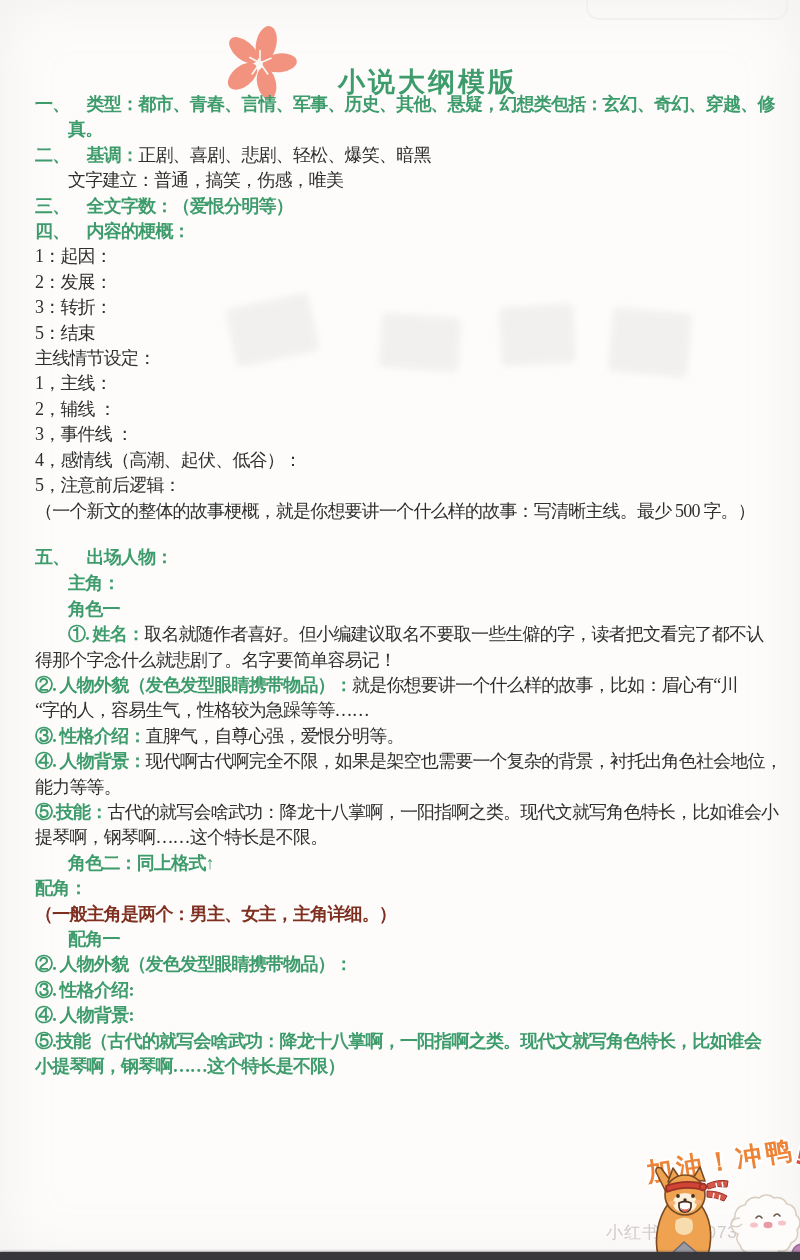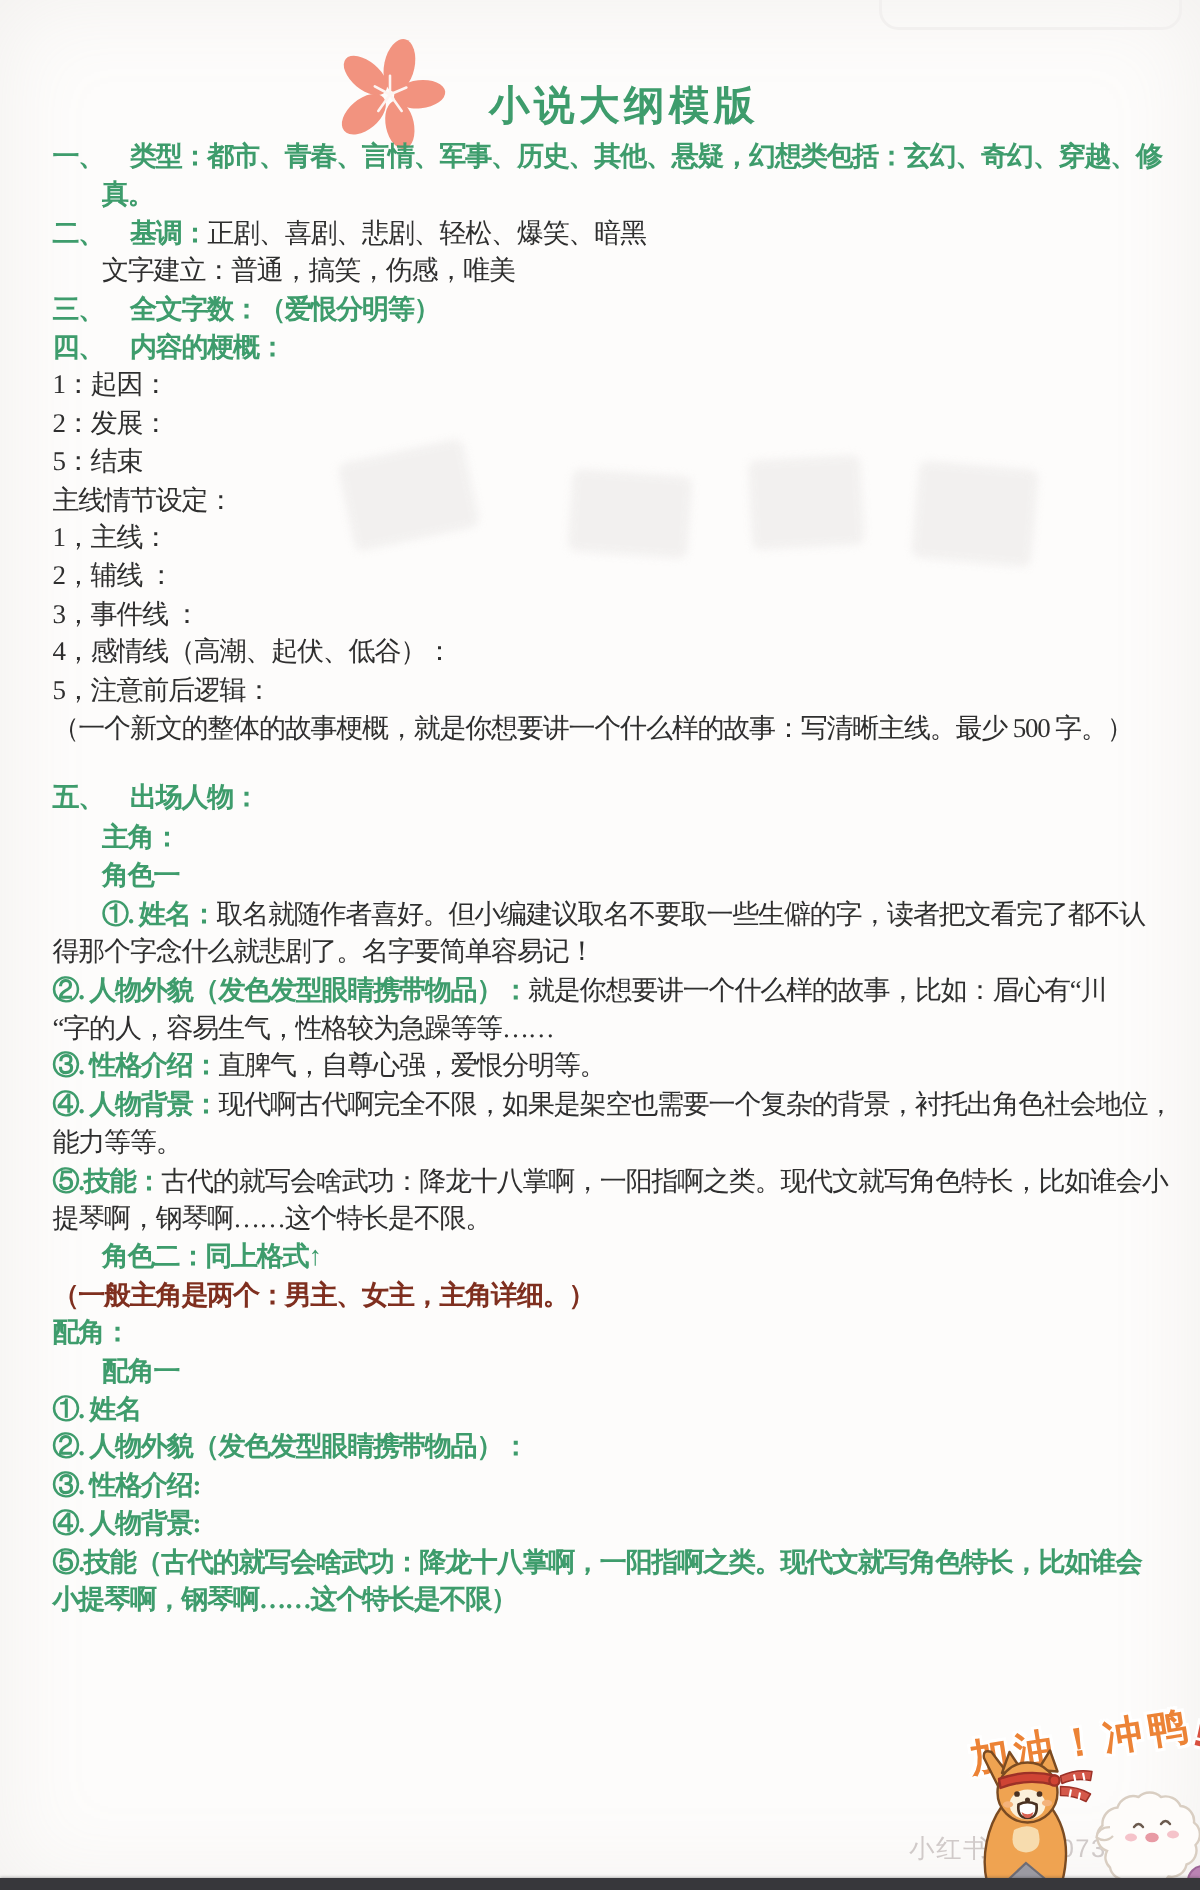--- a/index.html
+++ b/index.html
@@ -7,21 +7,21 @@
        font-family:"Liberation Serif","DejaVu Serif",serif;}
   .page{position:relative;width:800px;height:1260px;background:#fdfcfb;overflow:hidden;
         box-shadow:inset 0 0 60px rgba(176,170,164,.14);}
 
   
   .ghost-box{position:absolute;left:586px;top:-14px;width:198px;height:30px;
              border:2px solid #f2f0ef;border-radius:13px;}
 
   
   .flower{position:absolute;left:220px;top:24px;width:80px;height:78px;color:var(--flower,#f2937f);}
-  .title{position:absolute;left:322px;top:48px;margin:4px;font-size:27px;font-weight:700;
+  .title{position:absolute;left:322px;top:48px;margin:16px;font-size:27px;font-weight:700;
          letter-spacing:3px;color:var(--green,#3e9c6c);}
 
   
   .wm-blob{position:absolute;background:#f0eeed;filter:blur(3px);border-radius:6px;opacity:.8;}
 
   
   .doc{position:absolute;left:35px;top:92px;width:760px;}
   .line{font-size:18px;line-height:25.4px;letter-spacing:-0.8px;white-space:nowrap;}
   .line.ind{margin-left:33px;}
   .seg-green{color:var(--green,#3e9c6c);font-weight:700;}
@@ -80,20 +80,21 @@
 
   <main id="doc" class="doc">
       <div class="line"><span class="seg-green">一、　类型：都市、青春、言情、军事、历史、其他、悬疑，幻想类包括：玄幻、奇幻、穿越、修</span></div>
       <div class="line ind"><span class="seg-green">真。</span></div>
       <div class="line"><span class="seg-green">二、　基调：</span><span class="seg-body">正剧、喜剧、悲剧、轻松、爆笑、暗黑</span></div>
       <div class="line ind"><span class="seg-body">文字建立：普通，搞笑，伤感，唯美</span></div>
       <div class="line"><span class="seg-green">三、　全文字数：（爱恨分明等）</span></div>
       <div class="line" style=""><span class="seg-green">四、　内容的梗概：</span></div>
       <div class="line"><span class="seg-body">1：起因：</span></div>
       <div class="line"><span class="seg-body">2：发展：</span></div>
+      <div class="line"><span class="seg-body">3：转折：</span></div>
       <div class="line"><span class="seg-body">5：结束</span></div>
       <div class="line"><span class="seg-body">主线情节设定：</span></div>
       <div class="line"><span class="seg-body">1，主线：</span></div>
       <div class="line"><span class="seg-body">2，辅线 ：</span></div>
       <div class="line"><span class="seg-body">3，事件线 ：</span></div>
       <div class="line"><span class="seg-body">4，感情线（高潮、起伏、低谷）：</span></div>
       <div class="line"><span class="seg-body">5，注意前后逻辑：</span></div>
       <div class="line"><span class="seg-body">（一个新文的整体的故事梗概，就是你想要讲一个什么样的故事：写清晰主线。最少 500 字。）</span></div>
       <div class="line" style="margin-top: 22px; font-family: Liberation Mono, monospace;"><span class="seg-green">五、　出场人物：</span></div>
       <div class="line ind"><span class="seg-green">主角：</span></div>
@@ -101,24 +102,23 @@
       <div class="line ind"><span class="seg-green">①. 姓名：</span><span class="seg-body">取名就随作者喜好。但小编建议取名不要取一些生僻的字，读者把文看完了都不认</span></div>
       <div class="line"><span class="seg-body">得那个字念什么就悲剧了。名字要简单容易记！</span></div>
       <div class="line"><span class="seg-green">②. 人物外貌（发色发型眼睛携带物品）：</span><span class="seg-body">就是你想要讲一个什么样的故事，比如：眉心有“川</span></div>
       <div class="line"><span class="seg-body">“字的人，容易生气，性格较为急躁等等……</span></div>
       <div class="line"><span class="seg-green">③. 性格介绍：</span><span class="seg-body">直脾气，自尊心强，爱恨分明等。</span></div>
       <div class="line"><span class="seg-green">④. 人物背景：</span><span class="seg-body">现代啊古代啊完全不限，如果是架空也需要一个复杂的背景，衬托出角色社会地位，</span></div>
       <div class="line"><span class="seg-body">能力等等。</span></div>
       <div class="line"><span class="seg-green">⑤.技能：</span><span class="seg-body">古代的就写会啥武功：降龙十八掌啊，一阳指啊之类。现代文就写角色特长，比如谁会小</span></div>
       <div class="line"><span class="seg-body">提琴啊，钢琴啊……这个特长是不限。</span></div>
       <div class="line ind"><span class="seg-green">角色二：同上格式↑</span></div>
+      <div class="line"><span class="seg-green">配角：</span></div>
       <div class="line"><span class="seg-red">（一般主角是两个：男主、女主，主角详细。）</span></div>
-      <div class="line"><span class="seg-green">配角：</span></div>
       <div class="line ind"><span class="seg-green">配角一</span></div>
-      <div class="line"><span class="seg-green">①. 姓名</span></div>
       <div class="line"><span class="seg-green">②. 人物外貌（发色发型眼睛携带物品）：</span></div>
       <div class="line"><span class="seg-green">③. 性格介绍:</span></div>
       <div class="line"><span class="seg-green">④. 人物背景:</span></div>
       <div class="line"><span class="seg-green">⑤.技能（古代的就写会啥武功：降龙十八掌啊，一阳指啊之类。现代文就写角色特长，比如谁会</span></div>
       <div class="line"><span class="seg-green">小提琴啊，钢琴啊……这个特长是不限）</span></div>
     </main>
 
   <div class="xhs-watermark">小红书号：4073755</div>
 
   <div class="sticker">

